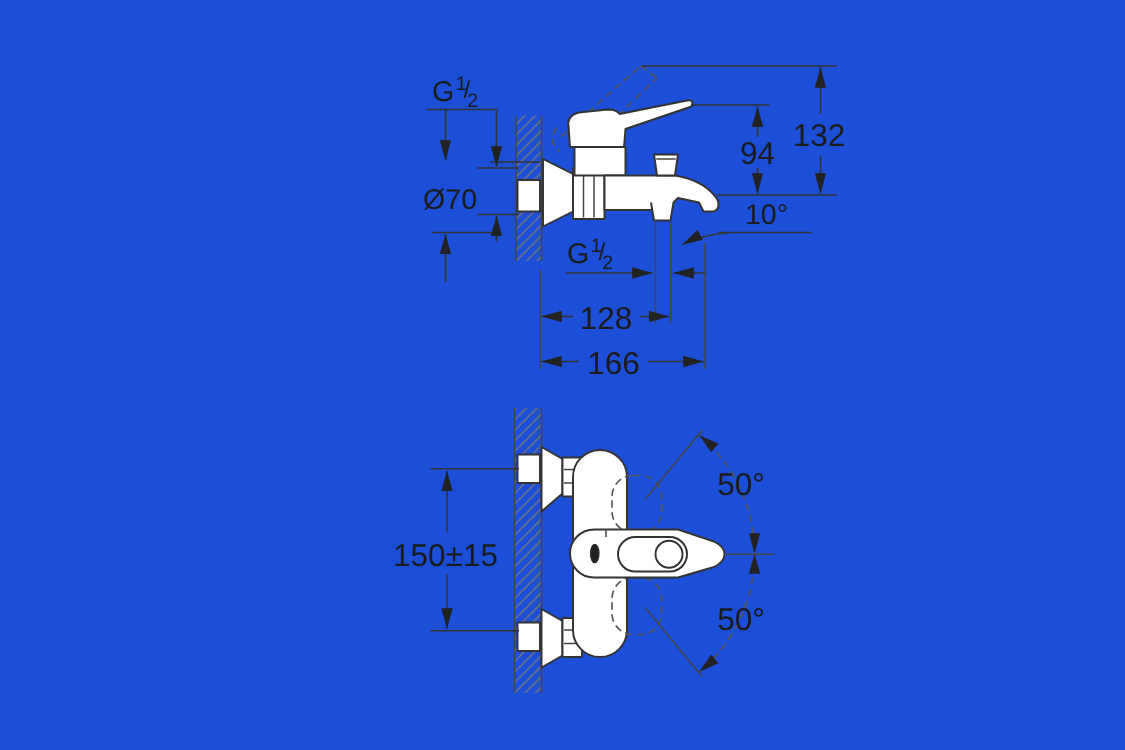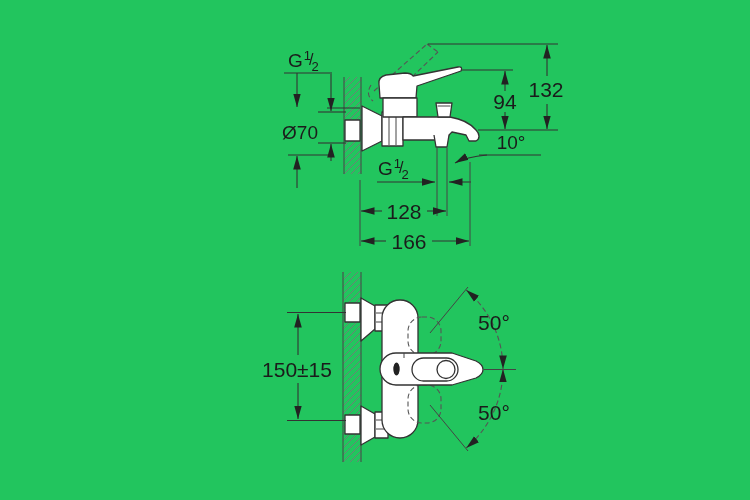--- a/index.html
+++ b/index.html
@@ -1,16 +1,16 @@
 <!DOCTYPE html>
 <html><head>
 <meta charset="utf-8">
 <style>
   html,body{margin:0;padding:0;background:#ffffff;}
-  .stage{position:relative;width:750px;height:500px;background:#22c55e;overflow:hidden;}
+  .stage{position:relative;width:750px;height:500px;background:#1d4ed8;overflow:hidden;}
   svg{display:block;}
   text{font-family:"Liberation Sans","DejaVu Sans",sans-serif;fill:#1b1b1b;}
   .dim{font-size:21px;}
   .dim-s{font-size:19px;}
   .outline{fill:#ffffff;stroke:#333333;stroke-width:1.3;stroke-linejoin:round;}
   .ln{fill:none;stroke:#333333;stroke-width:1.1;}
   .thin{fill:none;stroke:#444444;stroke-width:1;}
   .dash{fill:none;stroke:#555555;stroke-width:1.1;stroke-dasharray:5,3;}
 </style>
 </head>

